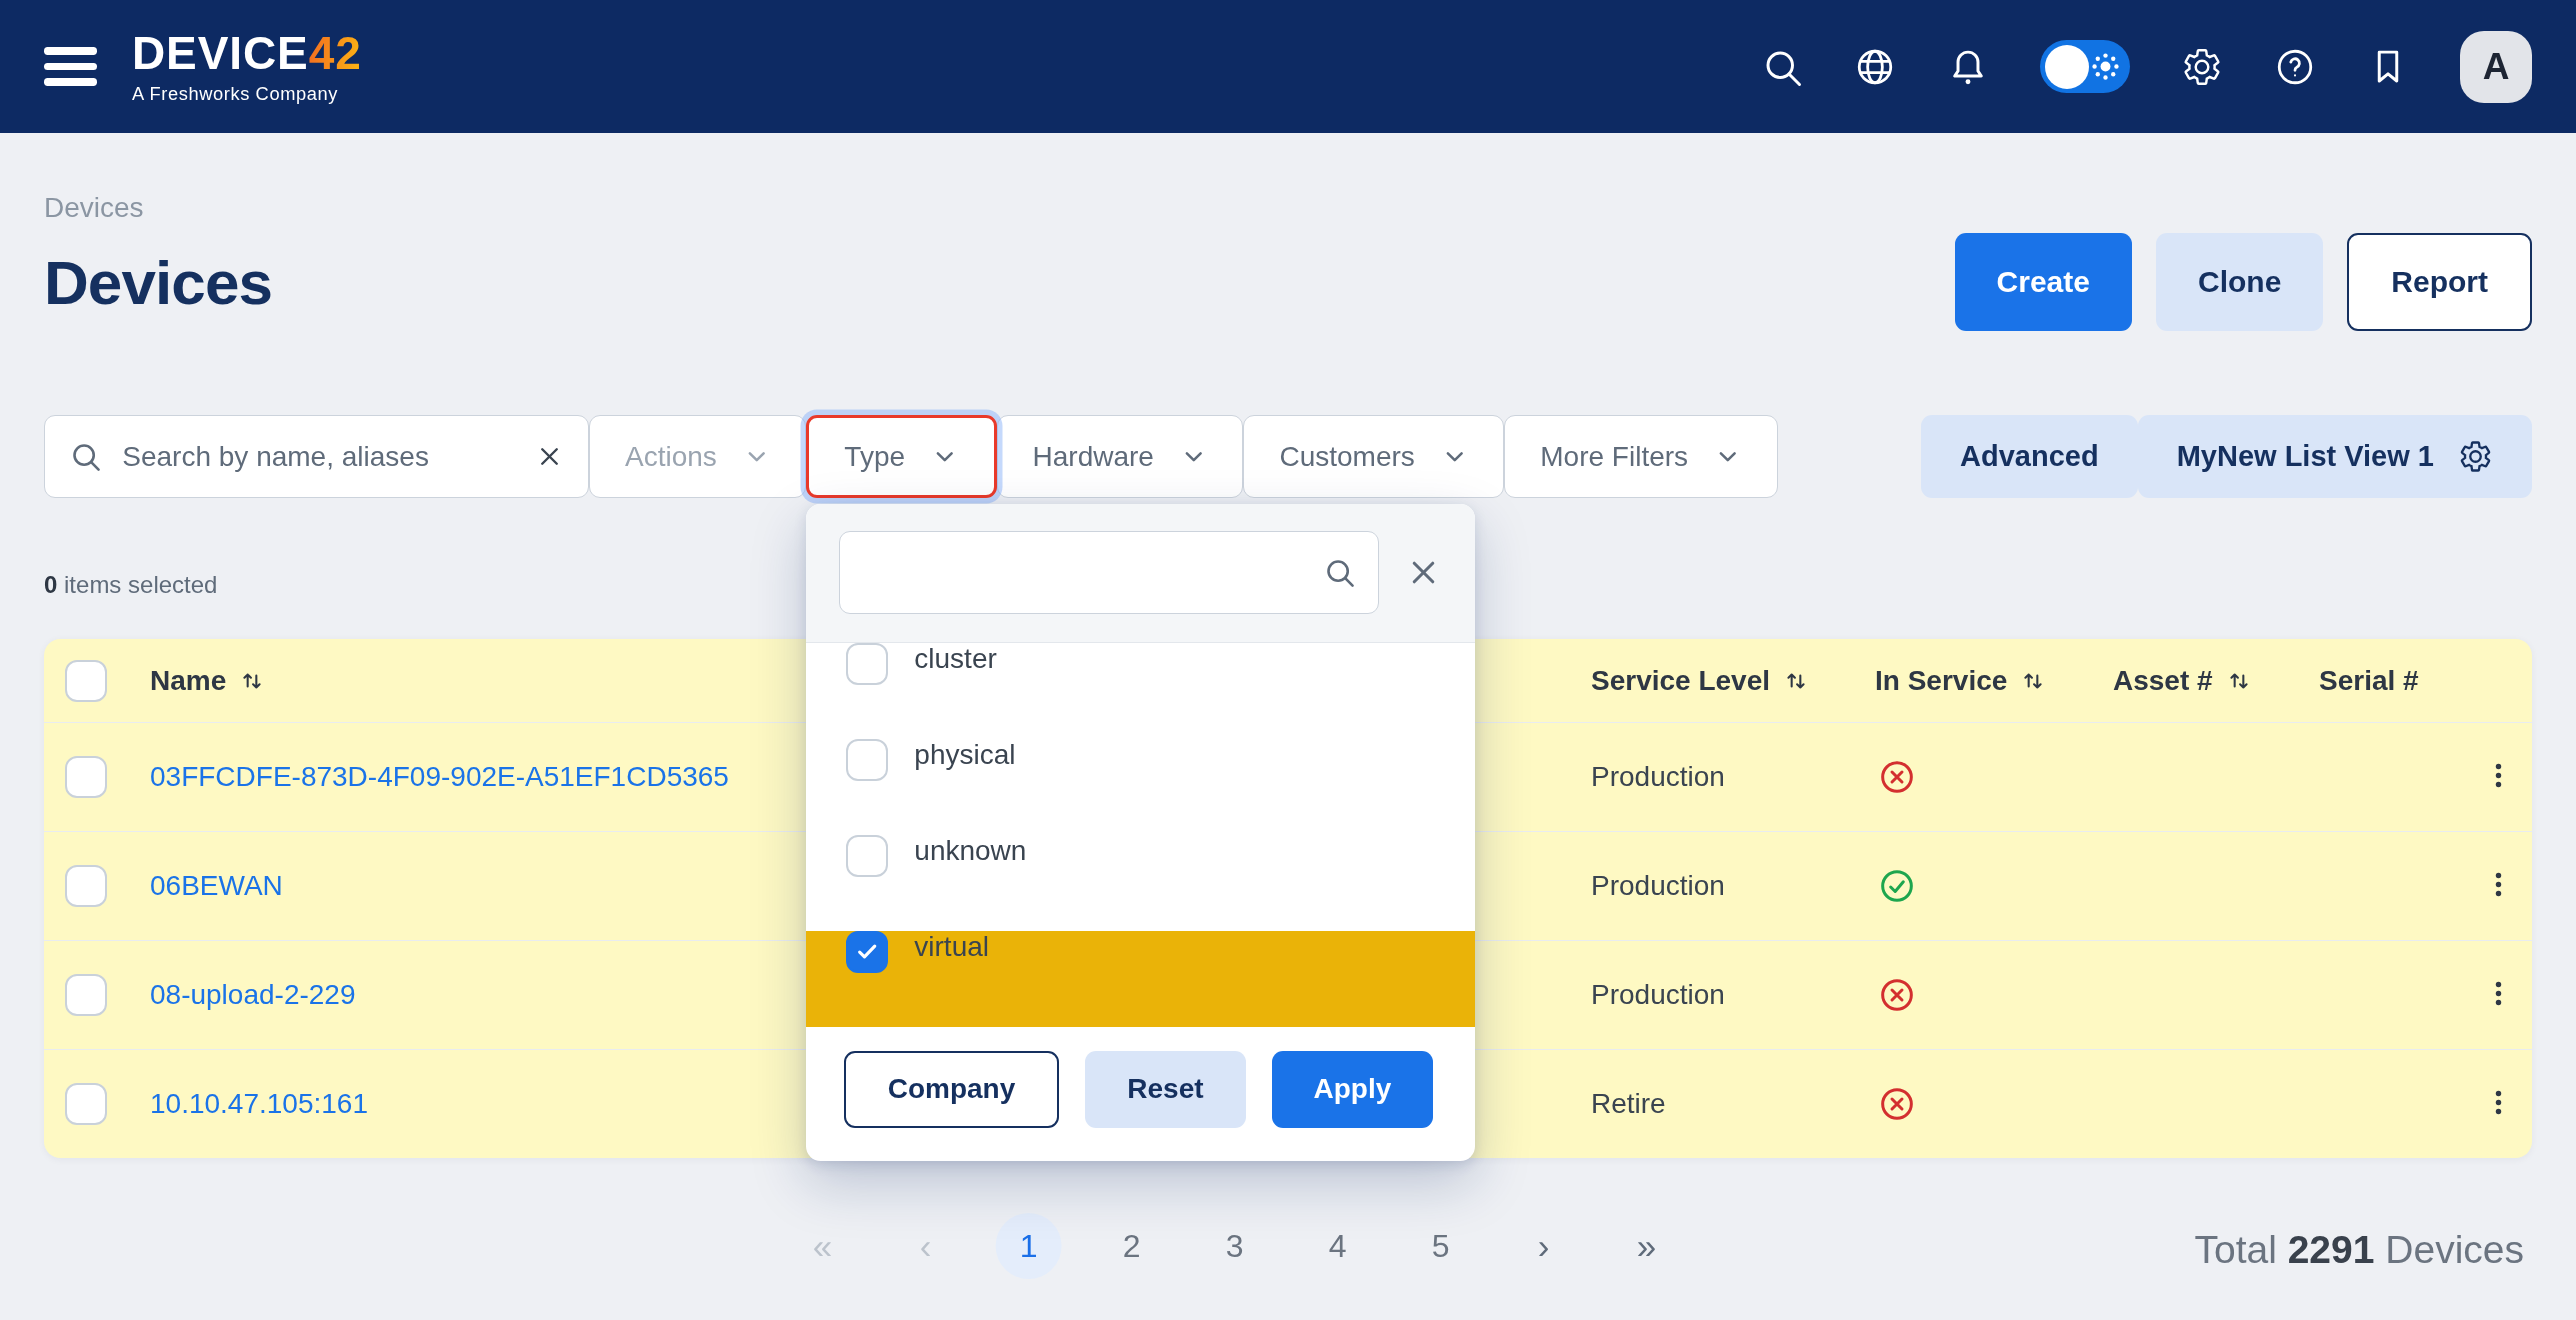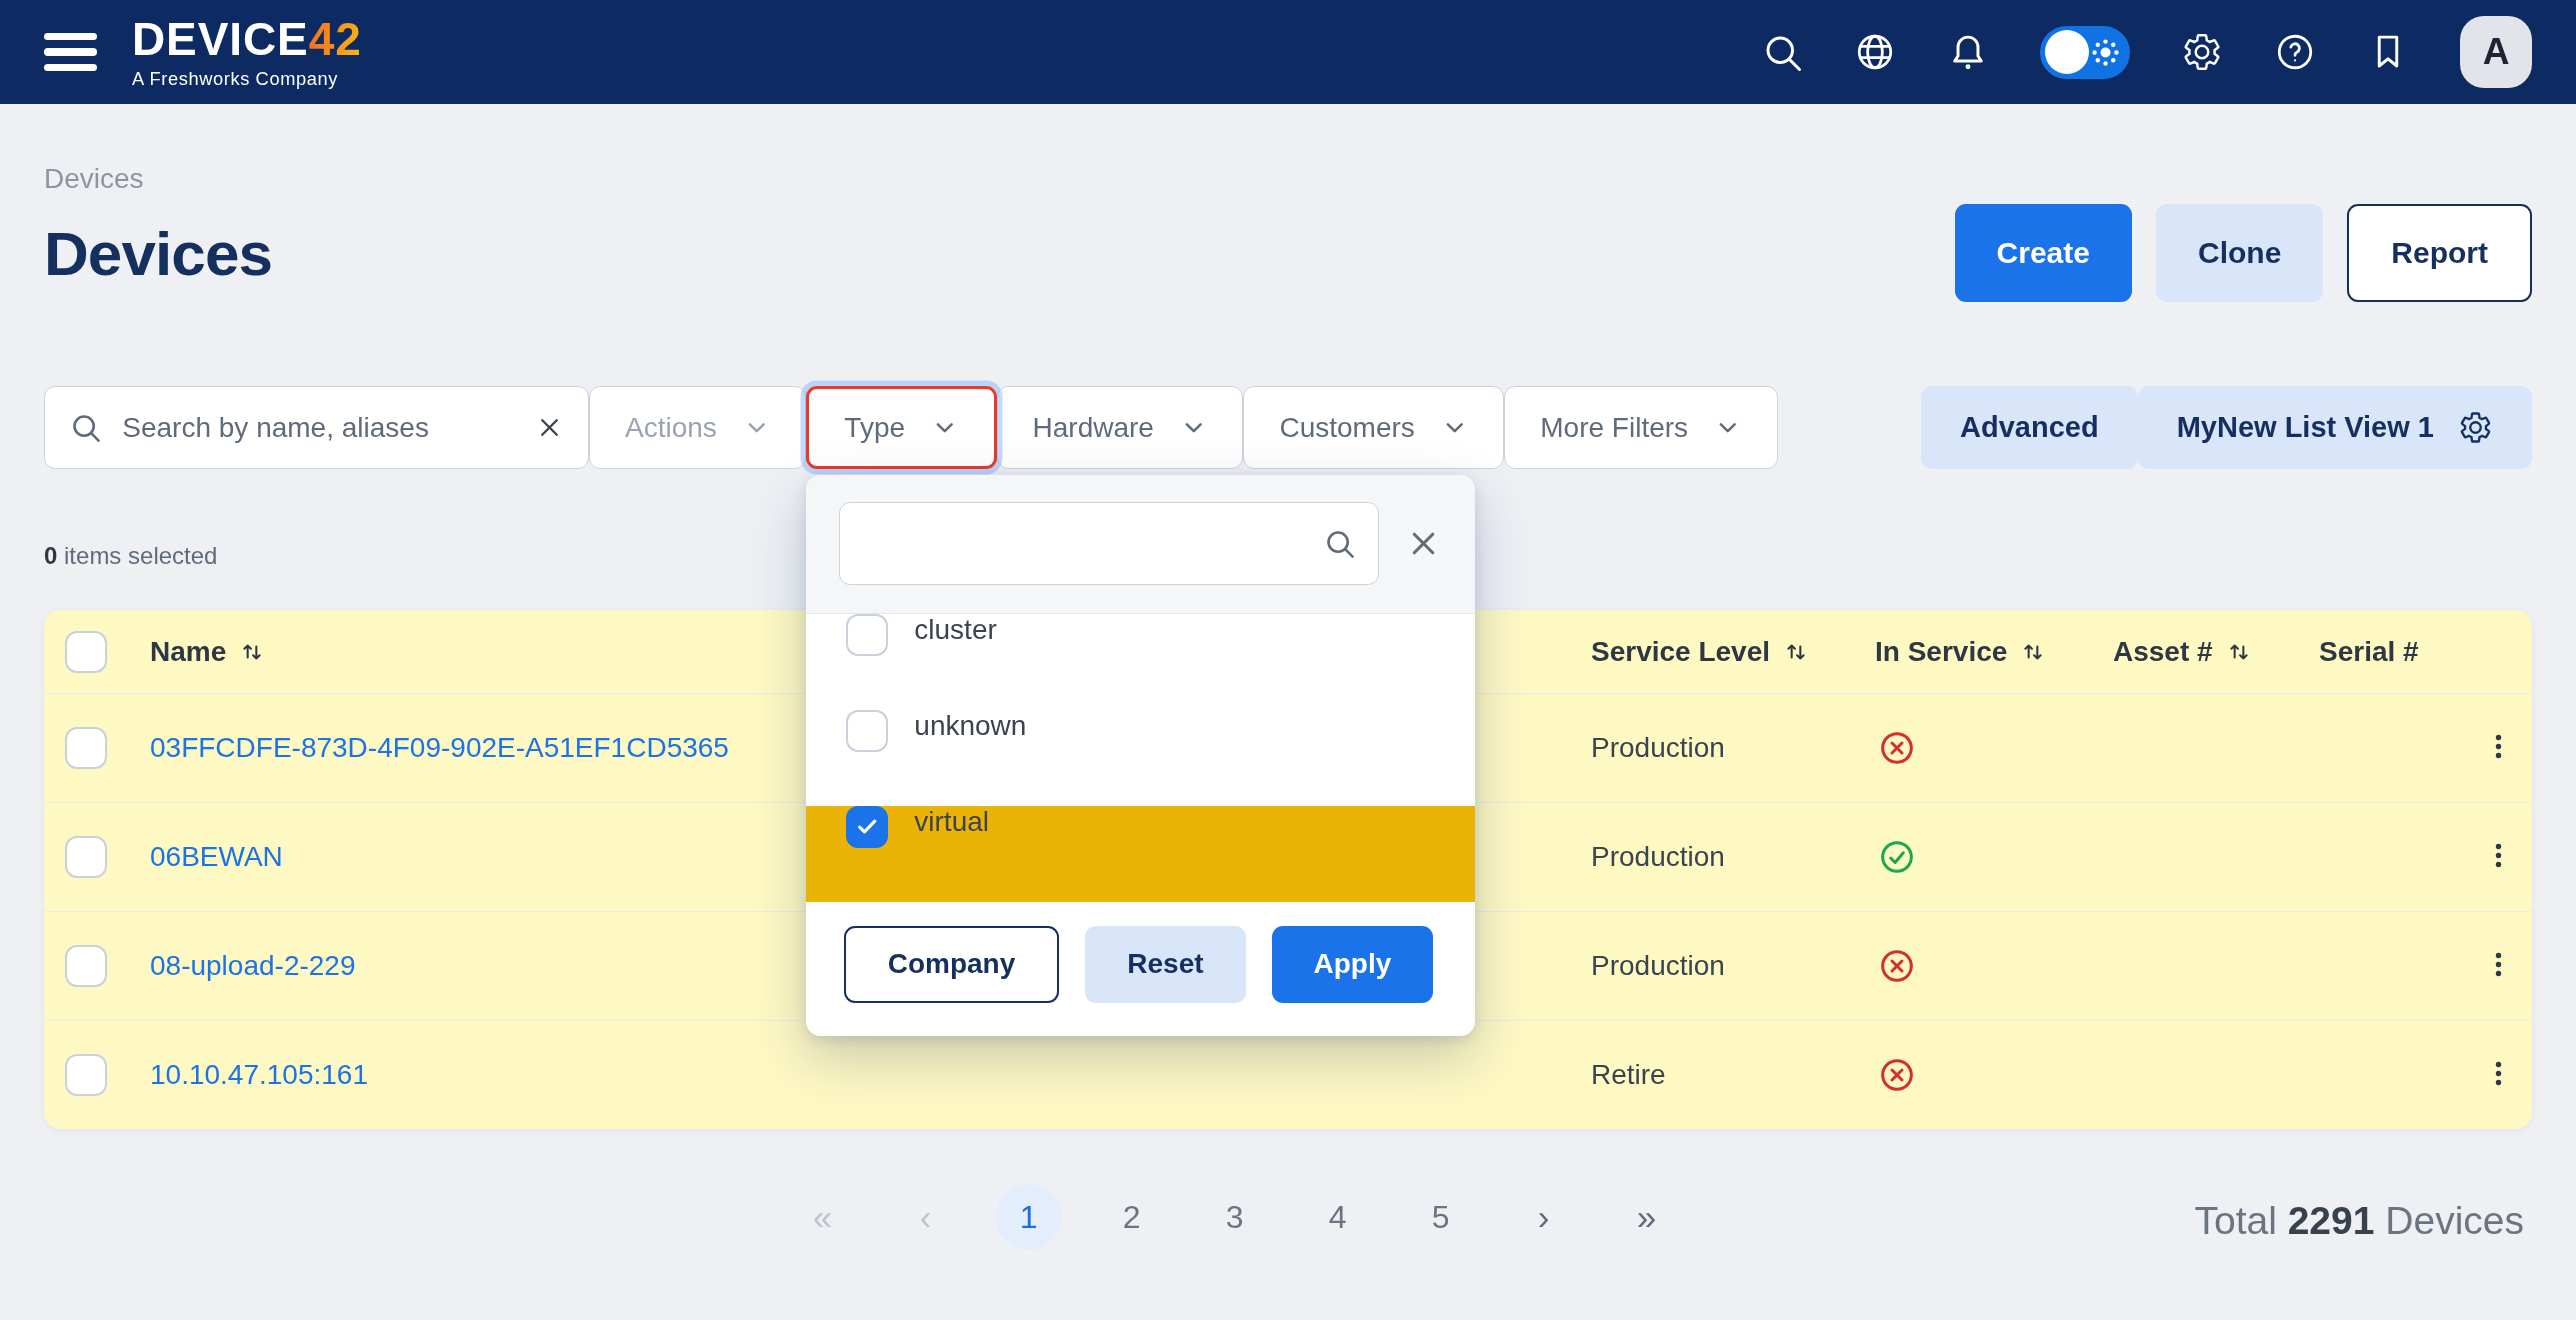--- a/index.html
+++ b/index.html
@@ -1,20 +1,20 @@
 <!DOCTYPE html>
 <html style="font-size:14.7px"><head>
 <meta charset="utf-8">
 <style>
   html,body{margin:0;padding:0;}
   .screen{position:relative;width:2576px;height:1320px;background:#eef0f4;
     font-family:"Liberation Sans",sans-serif;overflow:hidden;}
 
   
-  .topbar{height:104px;background:#0d2a63;display:flex;align-items:center;
+  .topbar{height:133px;background:#0d2a63;display:flex;align-items:center;
     padding:0 44px;box-sizing:border-box;gap:35px;}
   .hamburger{display:flex;flex-direction:column;gap:8.3px;cursor:pointer;}
   .hamburger span{width:53px;height:7.3px;border-radius:3.7px;background:#fff;display:block;}
   .logo{display:flex;flex-direction:column;line-height:1;cursor:pointer;}
   .logo-line{font-size:46px;font-weight:800;letter-spacing:0.9px;color:#fff;display:flex;}
   .logo-accent{background:linear-gradient(100deg,#f26a21,#fdb913);
     -webkit-background-clip:text;background-clip:text;color:transparent;}
   .logo-sub{color:#fff;font-size:18.3px;margin-top:8.3px;letter-spacing:0.6px;font-weight:500;}
   .topbar-right{margin-left:auto;display:flex;align-items:center;gap:51px;}
   .tb-icon{width:42px;height:42px;display:block;cursor:pointer;}
@@ -219,20 +219,24 @@
                 <line x1="18" y1="6" x2="6" y2="18"></line>
             </svg>
           </div>
 
           <div class="dd-option">
             <span class="cb"></span>
             <span>cluster</span>
           </div>
           <div class="dd-option">
             <span class="cb"></span>
+            <span>physical</span>
+          </div>
+          <div class="dd-option">
+            <span class="cb"></span>
             <span>unknown</span>
           </div>
           <div class="dd-option selected">
             <span class="cb checked">
               <svg width="29" height="29" viewBox="0 0 24 24" fill="none" stroke="#fff" stroke-width="2.6" stroke-linecap="round" stroke-linejoin="round">
                   <path d="M5.5 12.5l4 4 8.5-9"></path>
                 </svg>
             </span>
             <span>virtual</span>
           </div>

